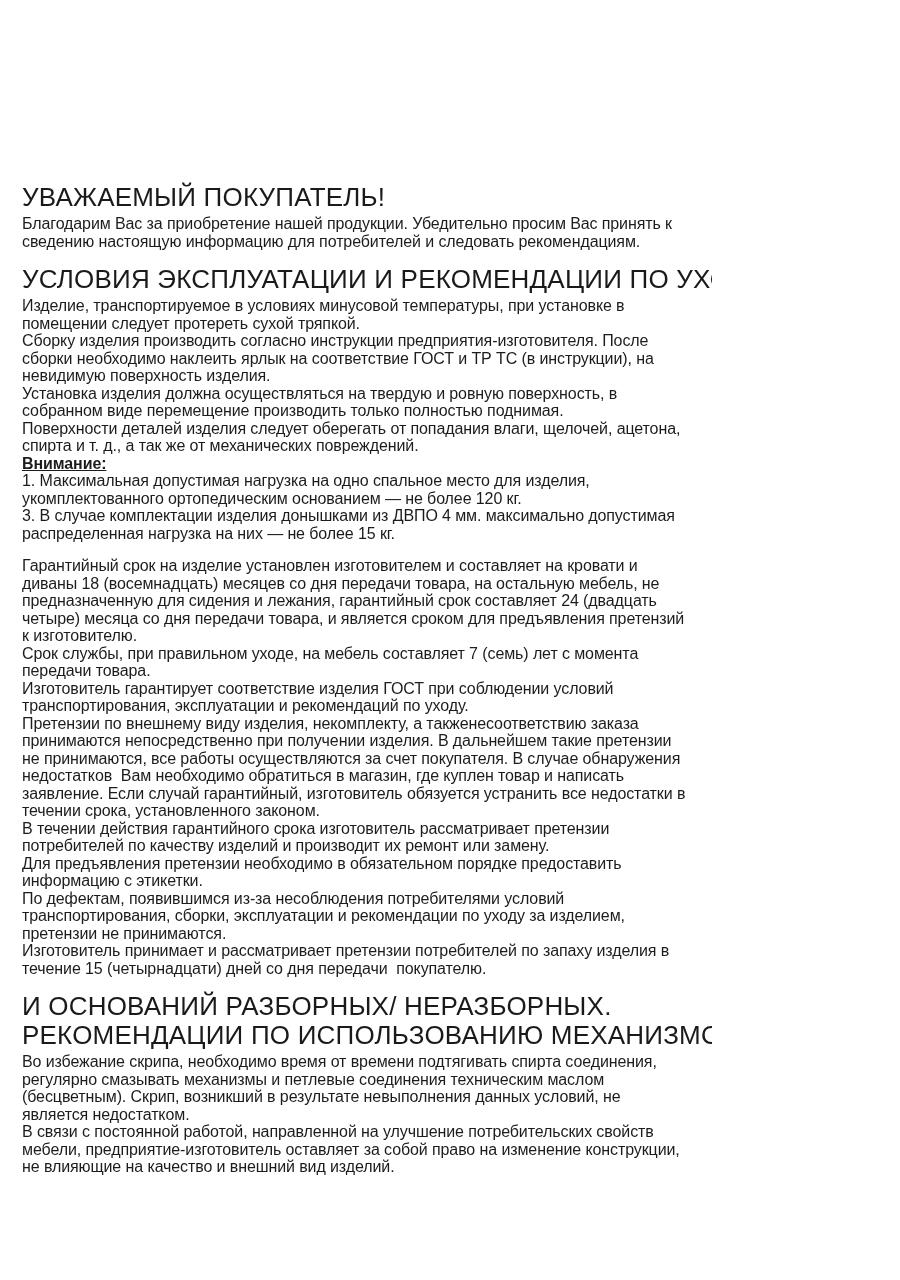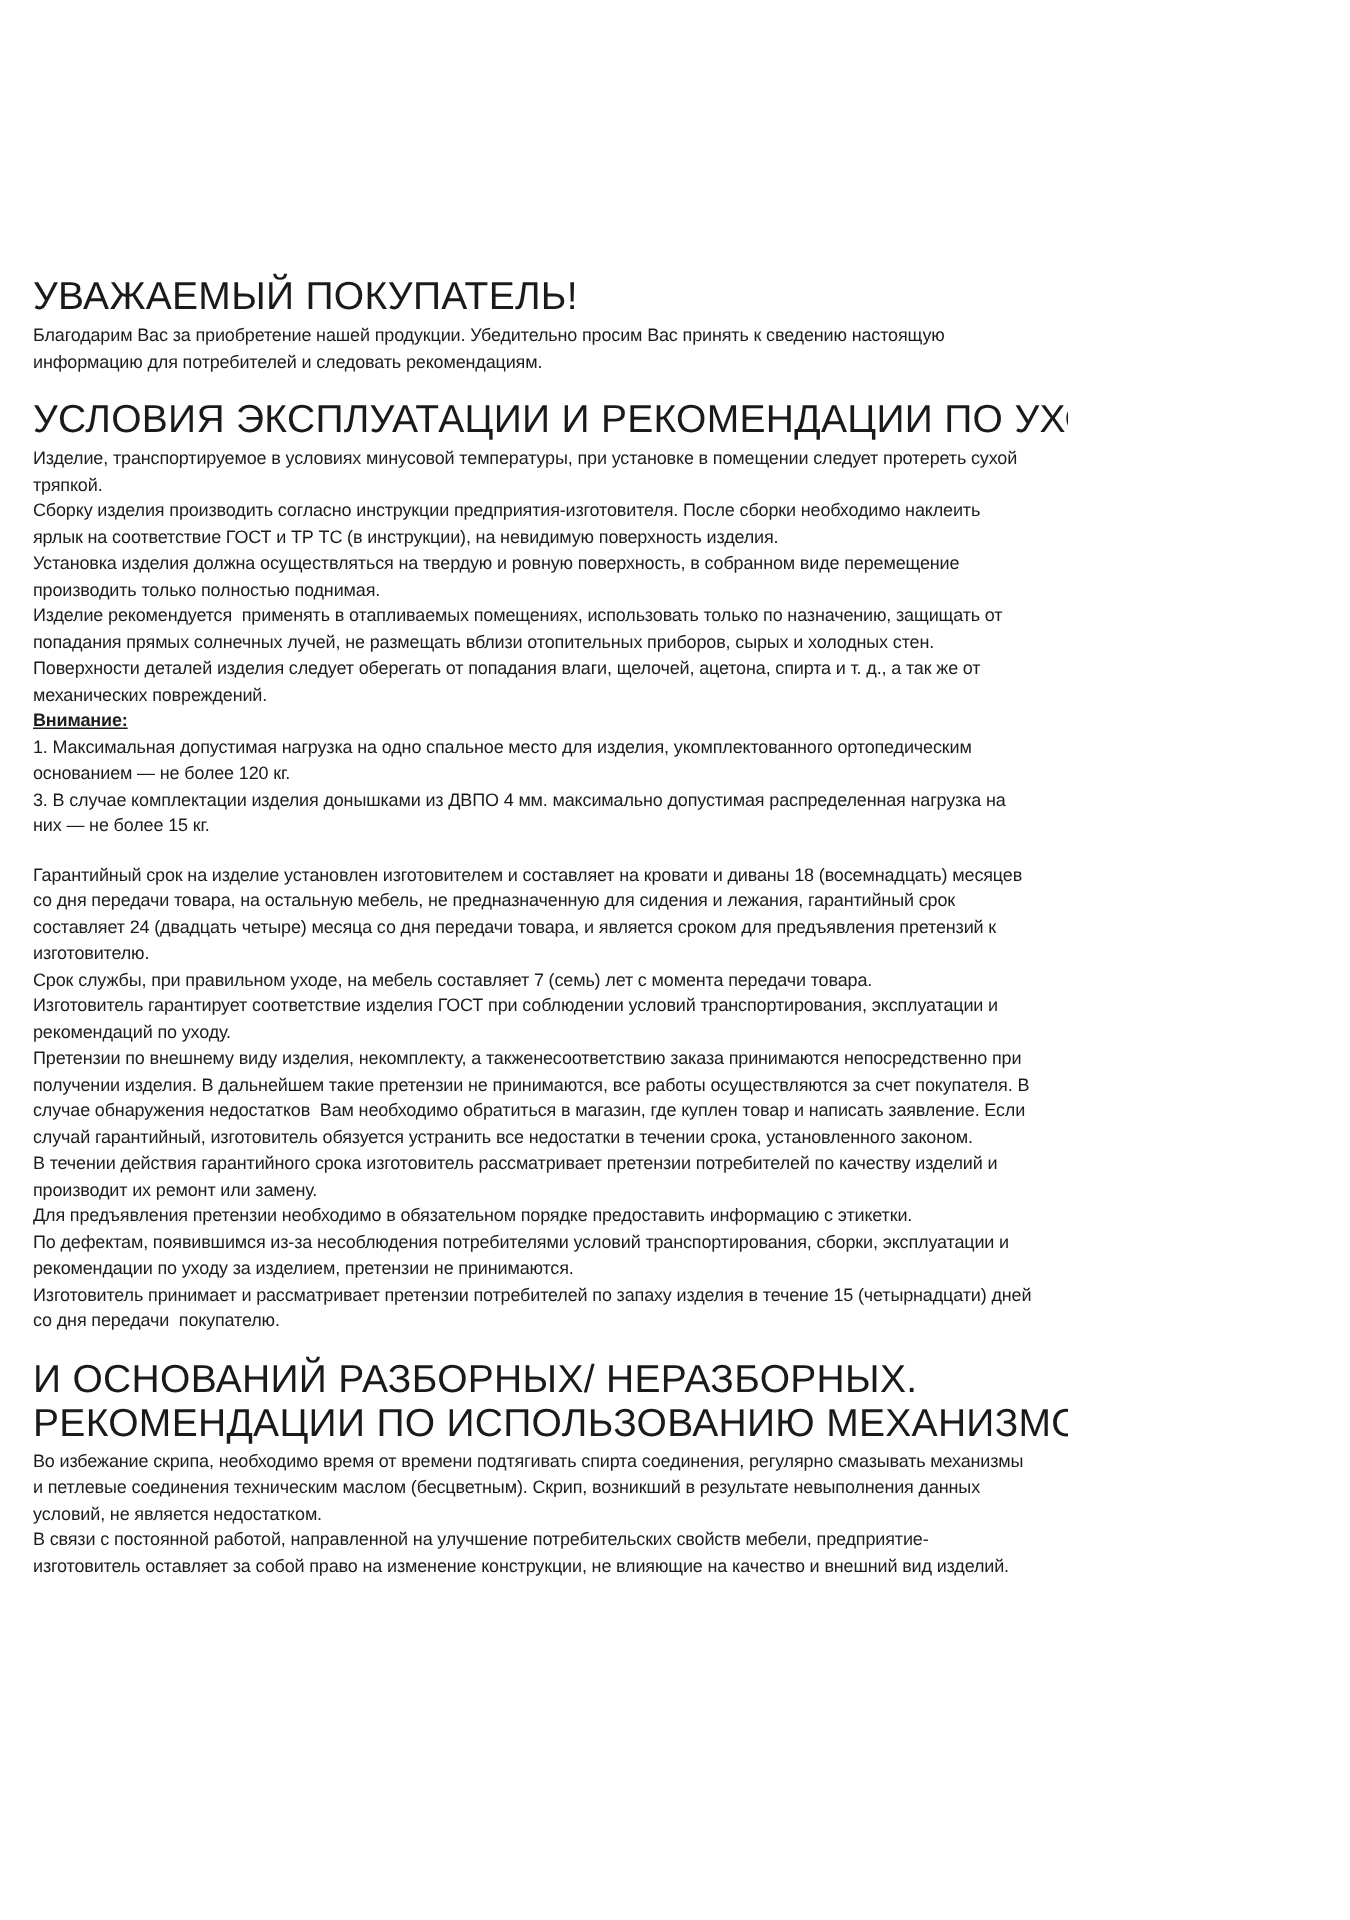--- a/index.html
+++ b/index.html
@@ -30,21 +30,21 @@
   .section-heading-line {
     font-size: 26px;
     line-height: 29px;
     font-weight: 400;
     letter-spacing: 0.2px;
     color: #1a1a1a;
     white-space: nowrap;
   }
   .paragraph {
     margin: 0;
-    font-size: 12px;
+    font-size: 16px;
     line-height: 17.5px;
     letter-spacing: -0.1px;
     white-space: pre-wrap;
     color: #1c1c1c;
   }
   .attention {
     font-weight: bold;
     text-decoration: underline;
   }
 </style>
@@ -58,21 +58,20 @@
       </div>
       <p class="paragraph">Благодарим Вас за приобретение нашей продукции. Убедительно просим Вас принять к сведению настоящую информацию для потребителей и следовать рекомендациям.</p>
     </section>
     <section class="doc-section">
       <div class="section-heading">
         <div class="section-heading-line">УСЛОВИЯ ЭКСПЛУАТАЦИИ И РЕКОМЕНДАЦИИ ПО УХОДУ</div>
       </div>
       <p class="paragraph">Изделие, транспортируемое в условиях минусовой температуры, при установке в помещении следует протереть сухой тряпкой.</p>
       <p class="paragraph">Сборку изделия производить согласно инструкции предприятия-изготовителя. После сборки необходимо наклеить ярлык на соответствие ГОСТ и ТР ТС (в инструкции), на невидимую поверхность изделия.</p>
       <p class="paragraph">Установка изделия должна осуществляться на твердую и ровную поверхность, в собранном виде перемещение производить только полностью поднимая.</p>
-      <p class="paragraph">Изделие рекомендуется  применять в отапливаемых помещениях, использовать только по назначению, защищать от попадания прямых солнечных лучей, не размещать вблизи отопительных приборов, сырых и холодных стен.</p>
       <p class="paragraph">Поверхности деталей изделия следует оберегать от попадания влаги, щелочей, ацетона, спирта и т. д., а так же от механических повреждений.</p>
       <p class="paragraph attention">Внимание:</p>
       <p class="paragraph">1. Максимальная допустимая нагрузка на одно спальное место для изделия, укомплектованного ортопедическим основанием — не более 120 кг.</p>
       <p class="paragraph">3. В случае комплектации изделия донышками из ДВПО 4 мм. максимально допустимая распределенная нагрузка на них — не более 15 кг.</p>
     </section>
     <section class="doc-section">
       <p class="paragraph">Гарантийный срок на изделие установлен изготовителем и составляет на кровати и диваны 18 (восемнадцать) месяцев со дня передачи товара, на остальную мебель, не предназначенную для сидения и лежания, гарантийный срок составляет 24 (двадцать четыре) месяца со дня передачи товара, и является сроком для предъявления претензий к изготовителю.</p>
       <p class="paragraph">Срок службы, при правильном уходе, на мебель составляет 7 (семь) лет с момента передачи товара.</p>
       <p class="paragraph">Изготовитель гарантирует соответствие изделия ГОСТ при соблюдении условий транспортирования, эксплуатации и рекомендаций по уходу.</p>
       <p class="paragraph">Претензии по внешнему виду изделия, некомплекту, а такженесоответствию заказа принимаются непосредственно при получении изделия. В дальнейшем такие претензии не принимаются, все работы осуществляются за счет покупателя. В случае обнаружения недостатков  Вам необходимо обратиться в магазин, где куплен товар и написать заявление. Если случай гарантийный, изготовитель обязуется устранить все недостатки в течении срока, установленного законом.</p>

